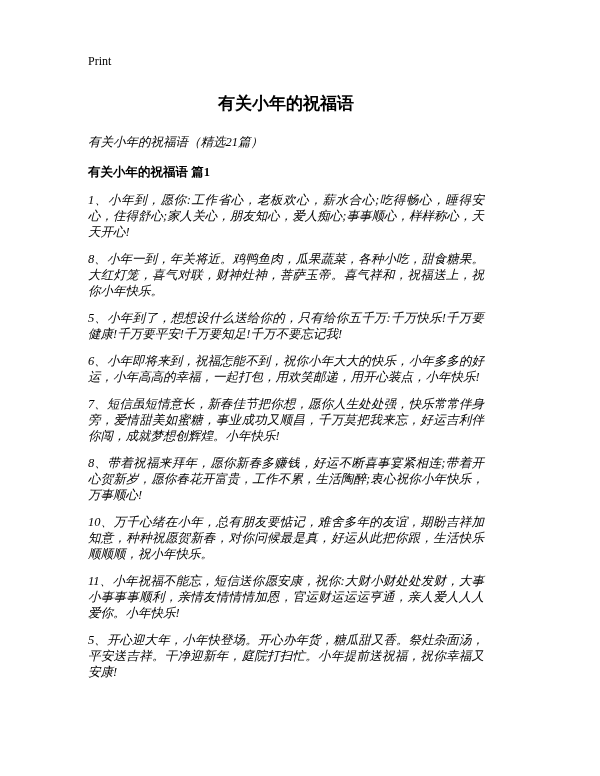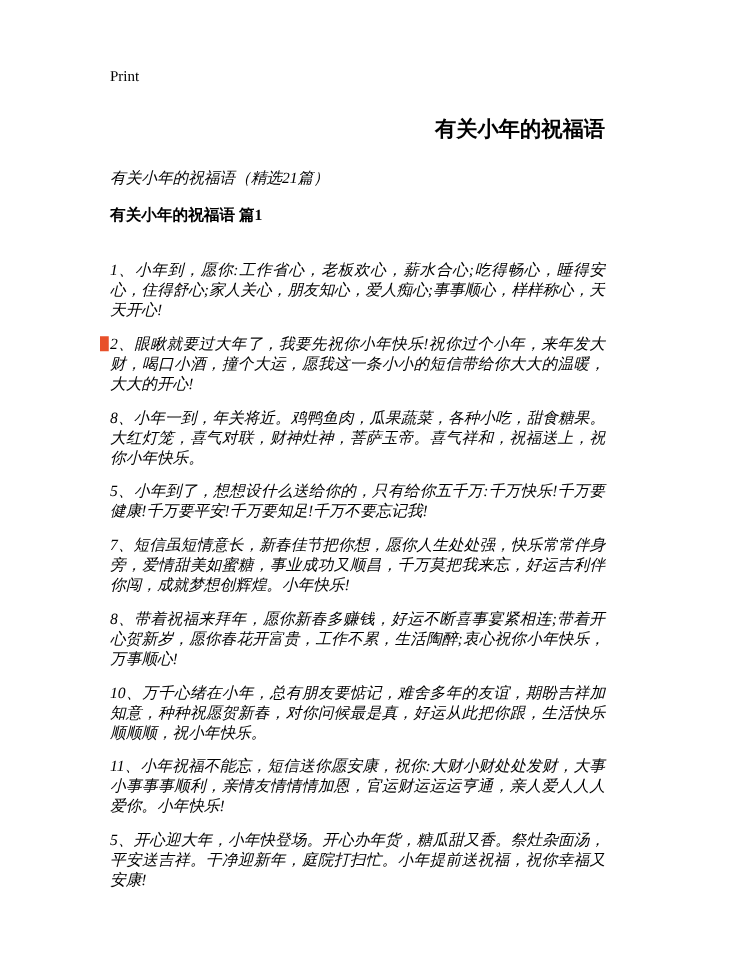--- a/index.html
+++ b/index.html
@@ -24,35 +24,35 @@
   }
   .print-link {
     font-size: 12px;
     line-height: 14px;
     margin: 0 0 26px 0;
     cursor: pointer;
   }
   .title {
     font-size: 17px;
     font-weight: bold;
-    text-align: right;
+    text-align: center;
     margin: 0 0 20px 0;
     line-height: 20px;
   }
   .subtitle {
     font-size: 12.5px;
     line-height: 16px;
     margin: 0 0 14px 0;
     font-style: italic;
   }
   .section-heading {
     font-size: 12.5px;
     font-weight: bold;
     line-height: 16px;
-    margin: 0 0 28px 0;
+    margin: 0 0 12px 0;
   }
   .paragraphs {
     width: 100%;
     font-style: italic;
   }
   .para {
     position: relative;
     font-size: 12.5px;
     line-height: 16px;
     margin: 0 0 11px 0;
@@ -75,22 +75,22 @@
   <div class="print-link">Print</div>
 
   <h1 class="title">有关小年的祝福语</h1>
 
   <div class="subtitle">有关小年的祝福语（精选21篇）</div>
 
   <div class="section-heading">有关小年的祝福语 篇1</div>
 
   <div class="paragraphs">
       <p class="para">1、小年到，愿你:工作省心，老板欢心，薪水合心;吃得畅心，睡得安心，住得舒心;家人关心，朋友知心，爱人痴心;事事顺心，样样称心，天天开心!</p>
-      <p class="para"><span class="marker" style="background: rgb(232, 80, 42);"></span>2、眼瞅就要过大年了，我要先祝你小年快乐!祝你过个小年，来年发大财，喝口小酒，撞个大运，愿我这一条小小的短信带给你大大的温暖，大大的开心!</p>
       <p class="para">8、小年一到，年关将近。鸡鸭鱼肉，瓜果蔬菜，各种小吃，甜食糖果。大红灯笼，喜气对联，财神灶神，菩萨玉帝。喜气祥和，祝福送上，祝你小年快乐。</p>
       <p class="para">5、小年到了，想想设什么送给你的，只有给你五千万:千万快乐!千万要健康!千万要平安!千万要知足!千万不要忘记我!</p>
+      <p class="para">6、小年即将来到，祝福怎能不到，祝你小年大大的快乐，小年多多的好运，小年高高的幸福，一起打包，用欢笑邮递，用开心装点，小年快乐!</p>
       <p class="para">7、短信虽短情意长，新春佳节把你想，愿你人生处处强，快乐常常伴身旁，爱情甜美如蜜糖，事业成功又顺昌，千万莫把我来忘，好运吉利伴你闯，成就梦想创辉煌。小年快乐!</p>
       <p class="para">8、带着祝福来拜年，愿你新春多赚钱，好运不断喜事宴紧相连;带着开心贺新岁，愿你春花开富贵，工作不累，生活陶醉;衷心祝你小年快乐，万事顺心!</p>
       <p class="para">10、万千心绪在小年，总有朋友要惦记，难舍多年的友谊，期盼吉祥加知意，种种祝愿贺新春，对你问候最是真，好运从此把你跟，生活快乐顺顺顺，祝小年快乐。</p>
       <p class="para">11、小年祝福不能忘，短信送你愿安康，祝你:大财小财处处发财，大事小事事事顺利，亲情友情情情加恩，官运财运运运亨通，亲人爱人人人爱你。小年快乐!</p>
       <p class="para">5、开心迎大年，小年快登场。开心办年货，糖瓜甜又香。祭灶杂面汤，平安送吉祥。干净迎新年，庭院打扫忙。小年提前送祝福，祝你幸福又安康!</p>
     </div>
 </div>
 
 </body></html>

